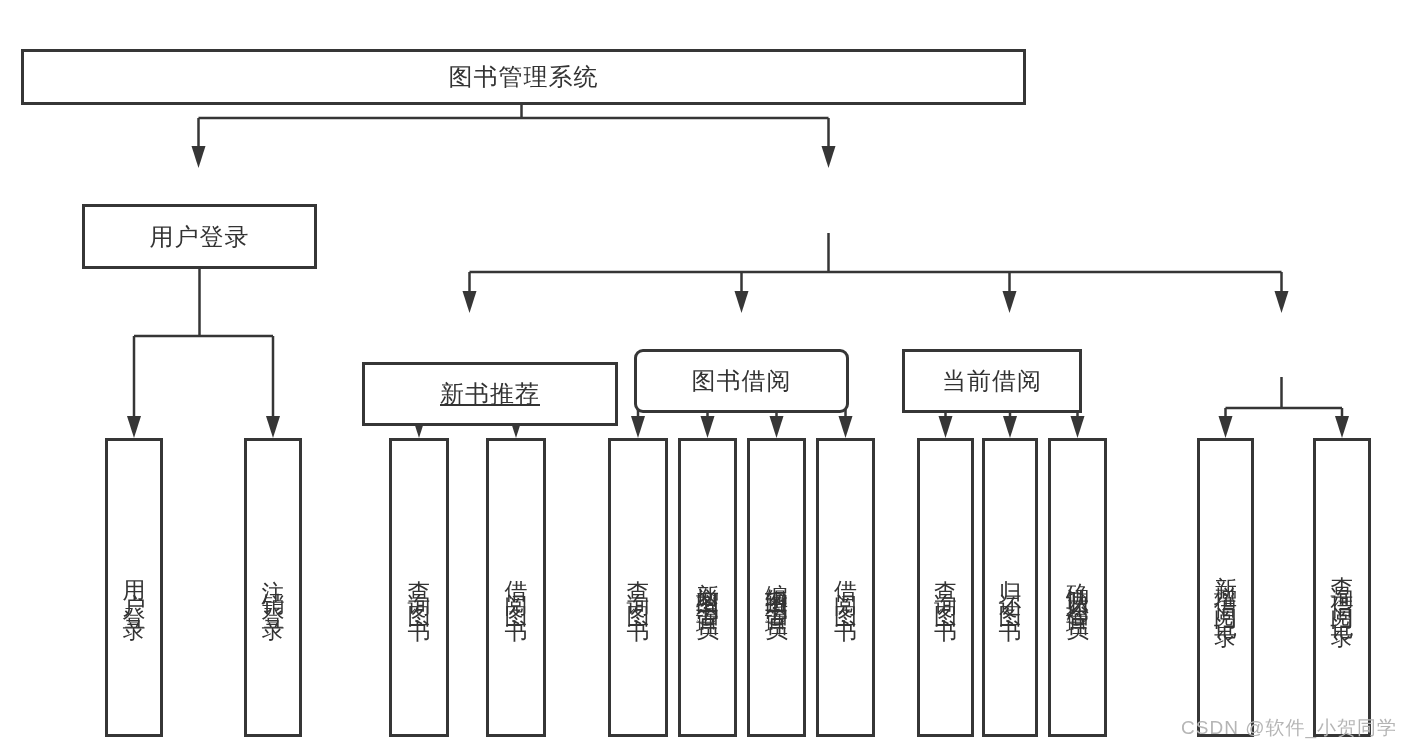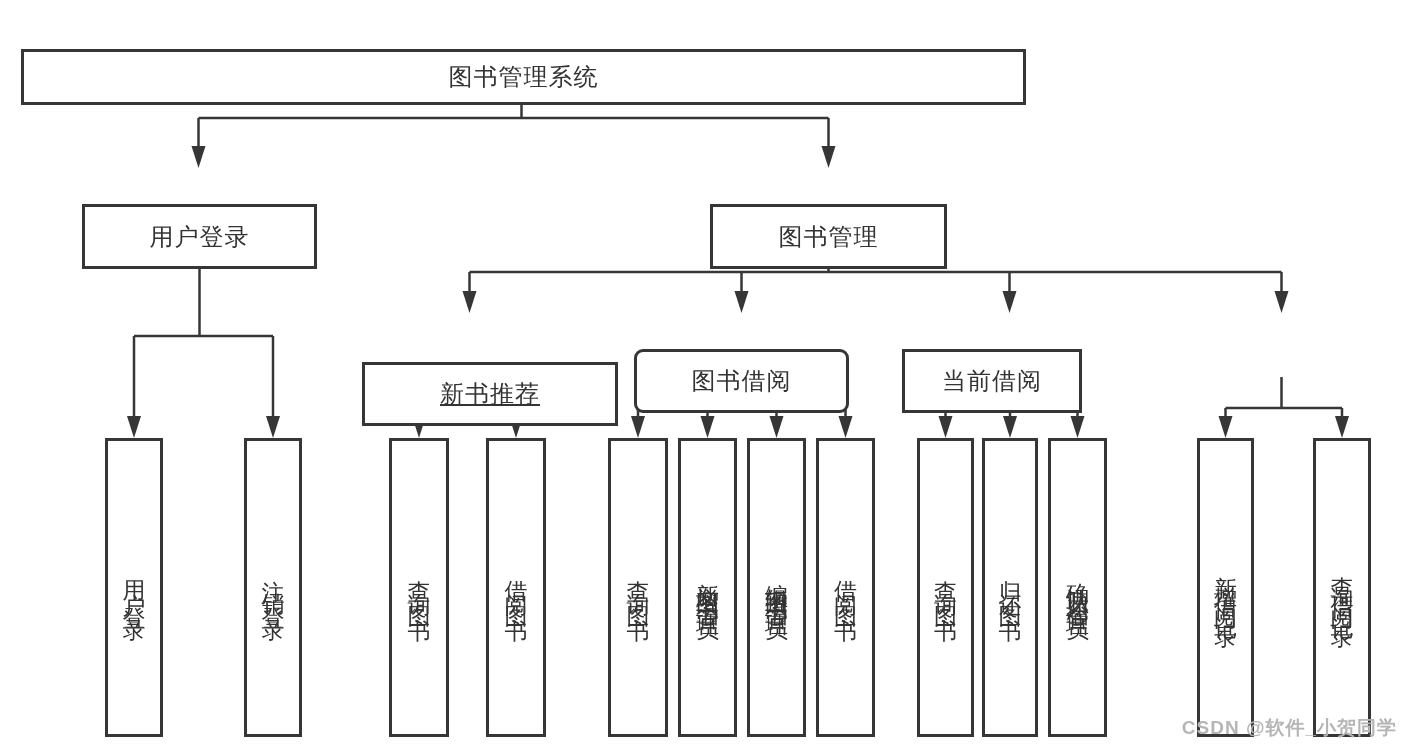--- a/index.html
+++ b/index.html
@@ -44,21 +44,20 @@
   .ls-9  { letter-spacing: 5px;  }
   #watermark {
     position: absolute;
     right: 8px;
     bottom: 6px;
     font-size: 19px;
     letter-spacing: 1px;
     color: #b5b5b5;
     z-index: 10;
     white-space: nowrap;
-    font-weight: bold;
   }
 </style>
 </head>
 <body>
 
 <div id="canvas">
 
   <svg id="connector-layer" viewBox="0 0 1405 747" xmlns="http://www.w3.org/2000/svg">
     <g stroke="#363636" stroke-width="2.5" fill="none">
 
@@ -125,23 +124,20 @@
     </g>
   </svg>
 
   <div class="node hnode" style="left:21px; top:13px; width:1005px; height:56px;">
     <span>图书管理系统</span>
   </div>
 
   <div class="node hnode" style="left:82px; top:168px; width:235px; height:65px;">
     <span>用户登录</span>
   </div>
-  <div class="node hnode" style="left:710px; top:168px; width:237px; height:65px;">
-    <span>图书管理</span>
-  </div>
 
   <div class="node hnode" style="left:362px; top:326px; width:256px; height:64px;text-decoration:underline;">
     <span>新书推荐</span>
   </div>
   <div class="node hnode" style="left:634px; top:313px; width:215px; height:64px;border-radius:9px;">
     <span>图书借阅</span>
   </div>
   <div class="node hnode" style="left:902px; top:313px; width:180px; height:64px;">
     <span>当前借阅</span>
   </div>

